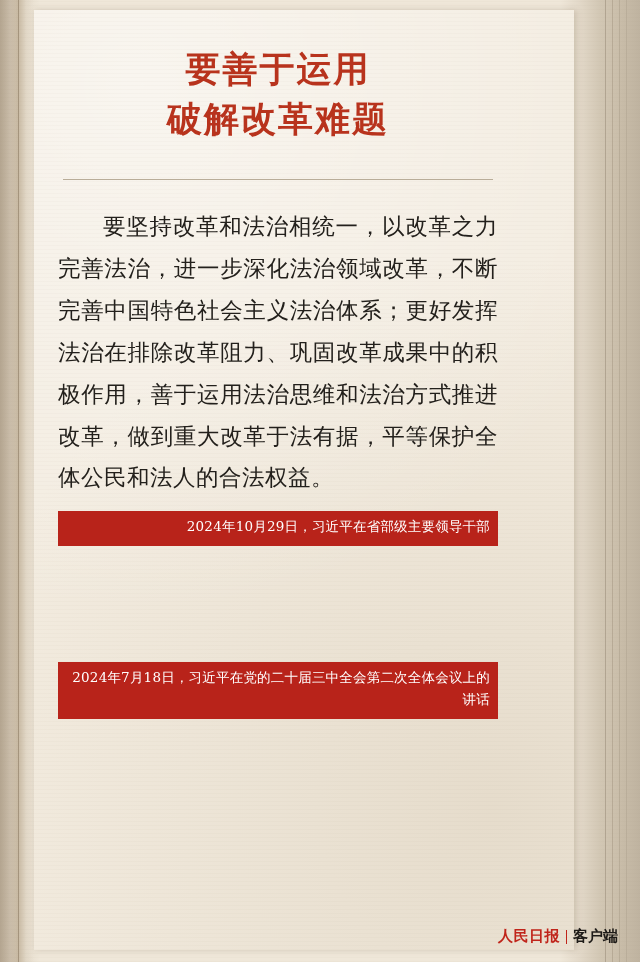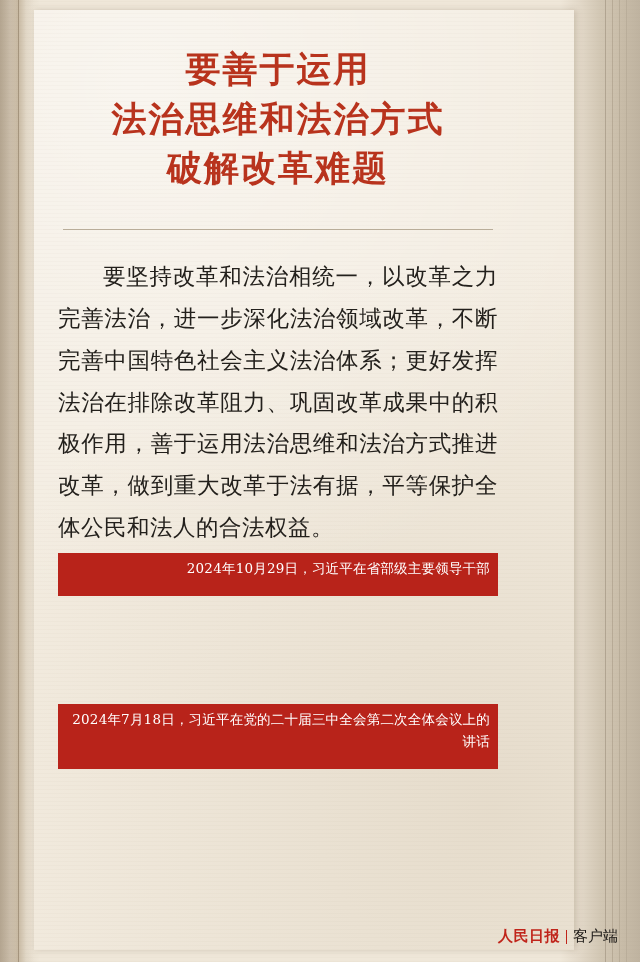--- a/index.html
+++ b/index.html
@@ -123,28 +123,28 @@
     color: #23201c;
     text-align: justify;
     text-indent: 2em;
     letter-spacing: 0.5px;
   }
   .para-1 { margin-top: 26px; }
   .para-2 { margin-top: 0; }
 
   .cite {
     width: 440px;
-    margin: 4px auto 0 auto;
+    margin: 12px auto 0 auto;
     background: #b8231a;
     color: #ffffff;
     font-family: "DejaVu Serif", "Liberation Serif", serif;
     font-size: 13.5px;
     line-height: 1.62;
     text-align: right;
-    padding: 5px 8px 16px 8px;
+    padding: 5px 8px 8px 8px;
     box-sizing: border-box;
     letter-spacing: 0.2px;
   }
   .cite-one-line { text-align: right; }
 
   .spacer-lg { height: 104px; }
 
   .footer {
     position: absolute;
     right: 22px;
@@ -164,21 +164,21 @@
   .footer .bar {
     width: 1px;
     height: 14px;
     background: #c0241a;
     margin: 0 2px;
   }
   .footer .client {
     color: #1e1b18;
     font-family: "DejaVu Serif", "Liberation Serif", serif;
     font-size: 15px;
-    font-weight: normal;
+    font-weight: bold;
   }
 
   
   .texture {
     position: absolute;
     inset: 0;
     pointer-events: none;
     background-image:
       repeating-linear-gradient(0deg, rgba(150,135,110,0.035) 0px, rgba(150,135,110,0.035) 1px, rgba(255,255,255,0) 1px, rgba(255,255,255,0) 4px);
   }
@@ -197,21 +197,20 @@
   <div class="page-edge edge2"></div>
   <div class="page-edge edge3"></div>
   <div class="page-edge edge4"></div>
 
   <div class="texture"></div>
 
   <div class="content">
 
     <div class="title-block">
       <div class="title-line">要善于运用</div>
-      <div class="title-line l2">法治思维和法治方式</div>
       <div class="title-line">破解改革难题</div>
     </div>
 
     <div class="divider"></div>
 
     <div class="para para-1">要坚持改革和法治相统一，以改革之力完善法治，进一步深化法治领域改革，不断完善中国特色社会主义法治体系；更好发挥法治在排除改革阻力、巩固改革成果中的积极作用，善于运用法治思维和法治方式推进改革，做到重大改革于法有据，平等保护全体公民和法人的合法权益。</div>
 
     <div class="cite">
       <div>2024年10月29日，习近平在省部级主要领导干部</div>
     </div>

